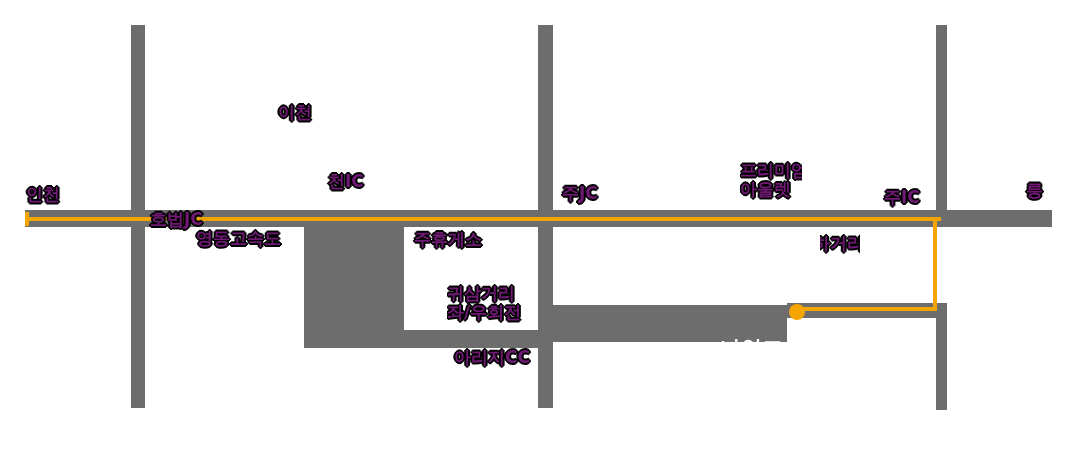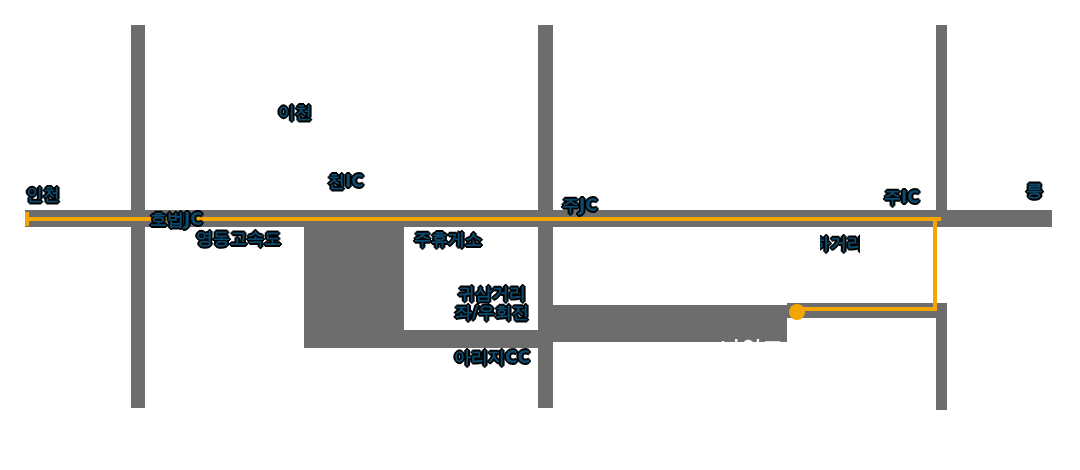--- a/index.html
+++ b/index.html
@@ -10,33 +10,33 @@
   }
   .map{position:absolute;left:0;top:0;width:1080px;height:470px;}
   .road{position:absolute;background:#6d6d6d;}
   .hole{position:absolute;background:#ffffff;}
   .route{position:absolute;background:#f5a502;}
   .route-dot{
     position:absolute;width:16px;height:16px;border-radius:50%;
     background:#f5a502;
   }
   .lbl{
-    position:absolute;font-size:17px;font-weight:bold;color:#0c4a6e;
+    position:absolute;font-size:17px;font-weight:bold;color:#701a75;
     line-height:19px;white-space:nowrap;letter-spacing:0px;
     text-shadow:
       -2px 0 #000, 2px 0 #000, 0 -2px #000, 0 2px #000,
       -1px -1px #000, 1px -1px #000, -1px 1px #000, 1px 1px #000;
   }
   .clip{overflow:hidden;}
   .dest-bar{position:absolute;background:#6d6d6d;overflow:hidden;}
   .dest-text{
     position:absolute;color:#ffffff;font-weight:bold;font-size:21px;
     white-space:nowrap;
   }
-  .center{text-align:center;}
+  .center{text-align:left;}
 </style>
 </head>
 <body>
 
 <div class="map">
 
   <div class="road" style="left:131px;top:25px;width:14px;height:383px;"></div>
   <div class="road" style="left:538px;top:25px;width:15px;height:383px;"></div>
   <div class="road" style="left:936px;top:25px;width:11px;height:187px;"></div>
   <div class="road" style="left:936px;top:303px;width:11px;height:107px;"></div>
@@ -58,22 +58,26 @@
   </div>
 
   <div class="route-dot" style="left:789px;top:304px;"></div>
 
   <div class="lbl" style="left:26px;top:185px;">인천</div>
   <div class="lbl" style="left:150px;top:185px;margin-top:25px;">호법JC</div>
   <div class="lbl" style="left:278px;top:103px;">이천</div>
   <div class="lbl" style="left:328px;top:172px;">천IC</div>
   <div class="lbl" style="left:196px;top:229px;">영동고속도</div>
   <div class="lbl" style="left:414px;top:230px;text-align:right;">주휴게소</div>
-  <div class="lbl" style="left:562px;top:196px;">주JC</div>
+  <div class="lbl" style="left:562px;top:184px;">주JC</div>
 
+  <div class="lbl clip" style="left:740px;top:161px;width:62px;height:44px;">
+    <span>프리미엄</span><br>
+    <span>아울렛</span>
+  </div>
 
   <div class="lbl" style="left:884px;top:188px;">주IC</div>
 
   <div class="lbl clip" style="left:820px;top:234px;width:40px;height:20px;">
     <span style="margin-left:-7px;display:inline-block;">하거리</span>
   </div>
 
   <div class="lbl" style="left:1026px;top:181px;">릉</div>
 
   <div class="lbl clip center" style="left:447px;top:284px;width:90px;height:40px;">

